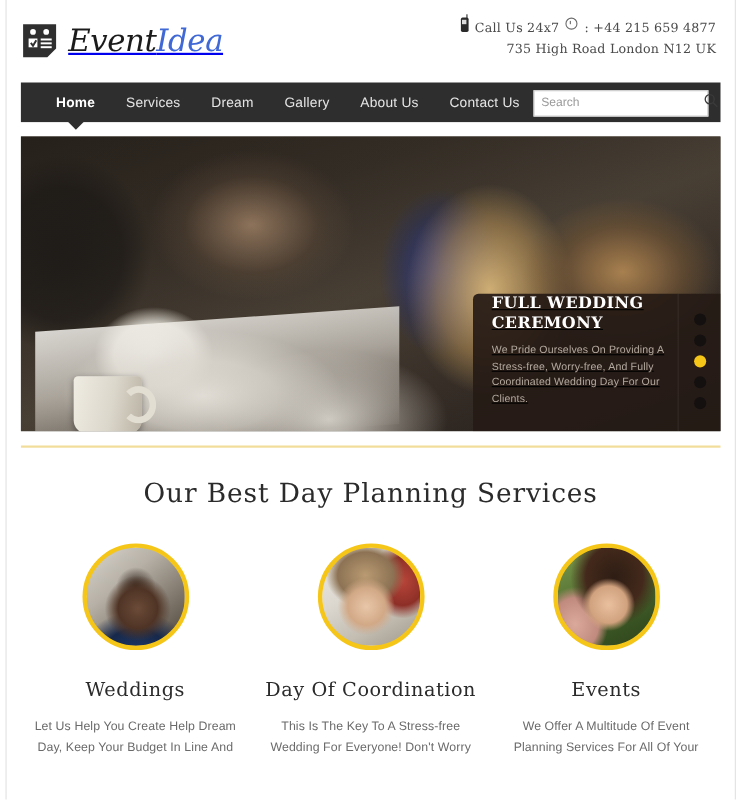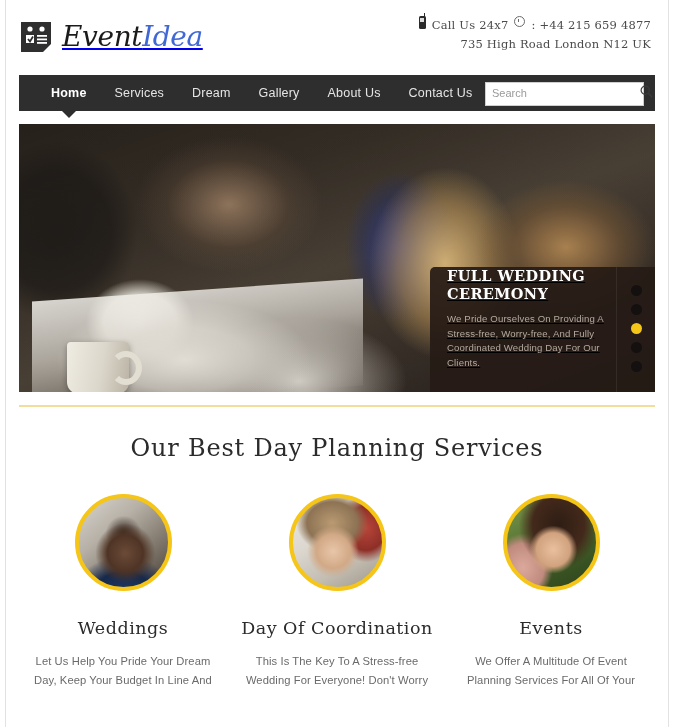--- a/index.html
+++ b/index.html
@@ -461,21 +461,21 @@
   <div class="divider"></div>
 
   <div class="services">
     <h1 class="services-title">Our Best Day Planning Services</h1>
 
     <div class="cards">
 
       <div class="card">
         <div class="avatar ph-1"></div>
         <h3 class="card-title">Weddings</h3>
-        <p class="card-body">Let Us Help You Pride Your Dream Day, Keep Your Budget In Line And</p>
+        <p class="card-body">Let Us Help You Create Help Dream Day, Keep Your Budget In Line And</p>
       </div>
 
       <div class="card">
         <div class="avatar ph-2"></div>
         <h3 class="card-title">Day Of Coordination</h3>
         <p class="card-body">This Is The Key To A Stress-free Wedding For Everyone! Don't Worry</p>
       </div>
 
       <div class="card">
         <div class="avatar ph-3"></div>

